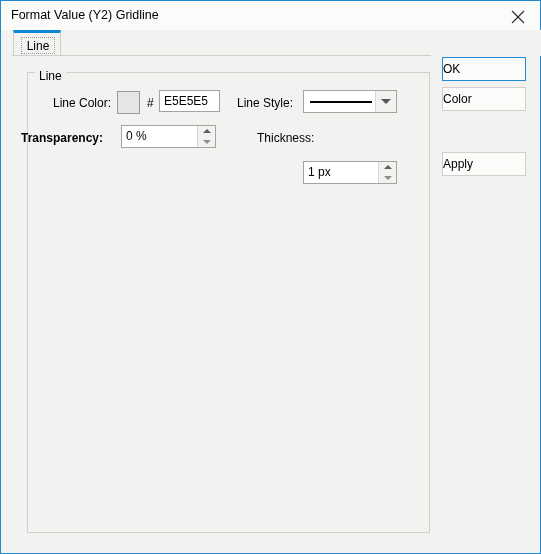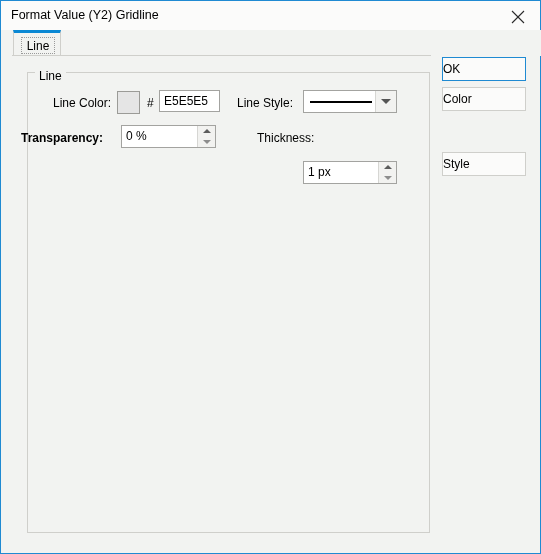--- a/index.html
+++ b/index.html
@@ -333,15 +333,15 @@
           <div class="tri"></div>
         </div>
       <div class="spin-down">
           <div class="tri"></div>
         </div>
     </div>
   </div>
 
   <div class="dlg-button" id="btn-ok">OK</div>
   <div class="dlg-button" id="btn-cancel">Color</div>
-  <div class="dlg-button" id="btn-help">Style</div>
+  <div class="dlg-button" id="btn-help">Apply</div>
 
 </div>
 
 </body></html>

